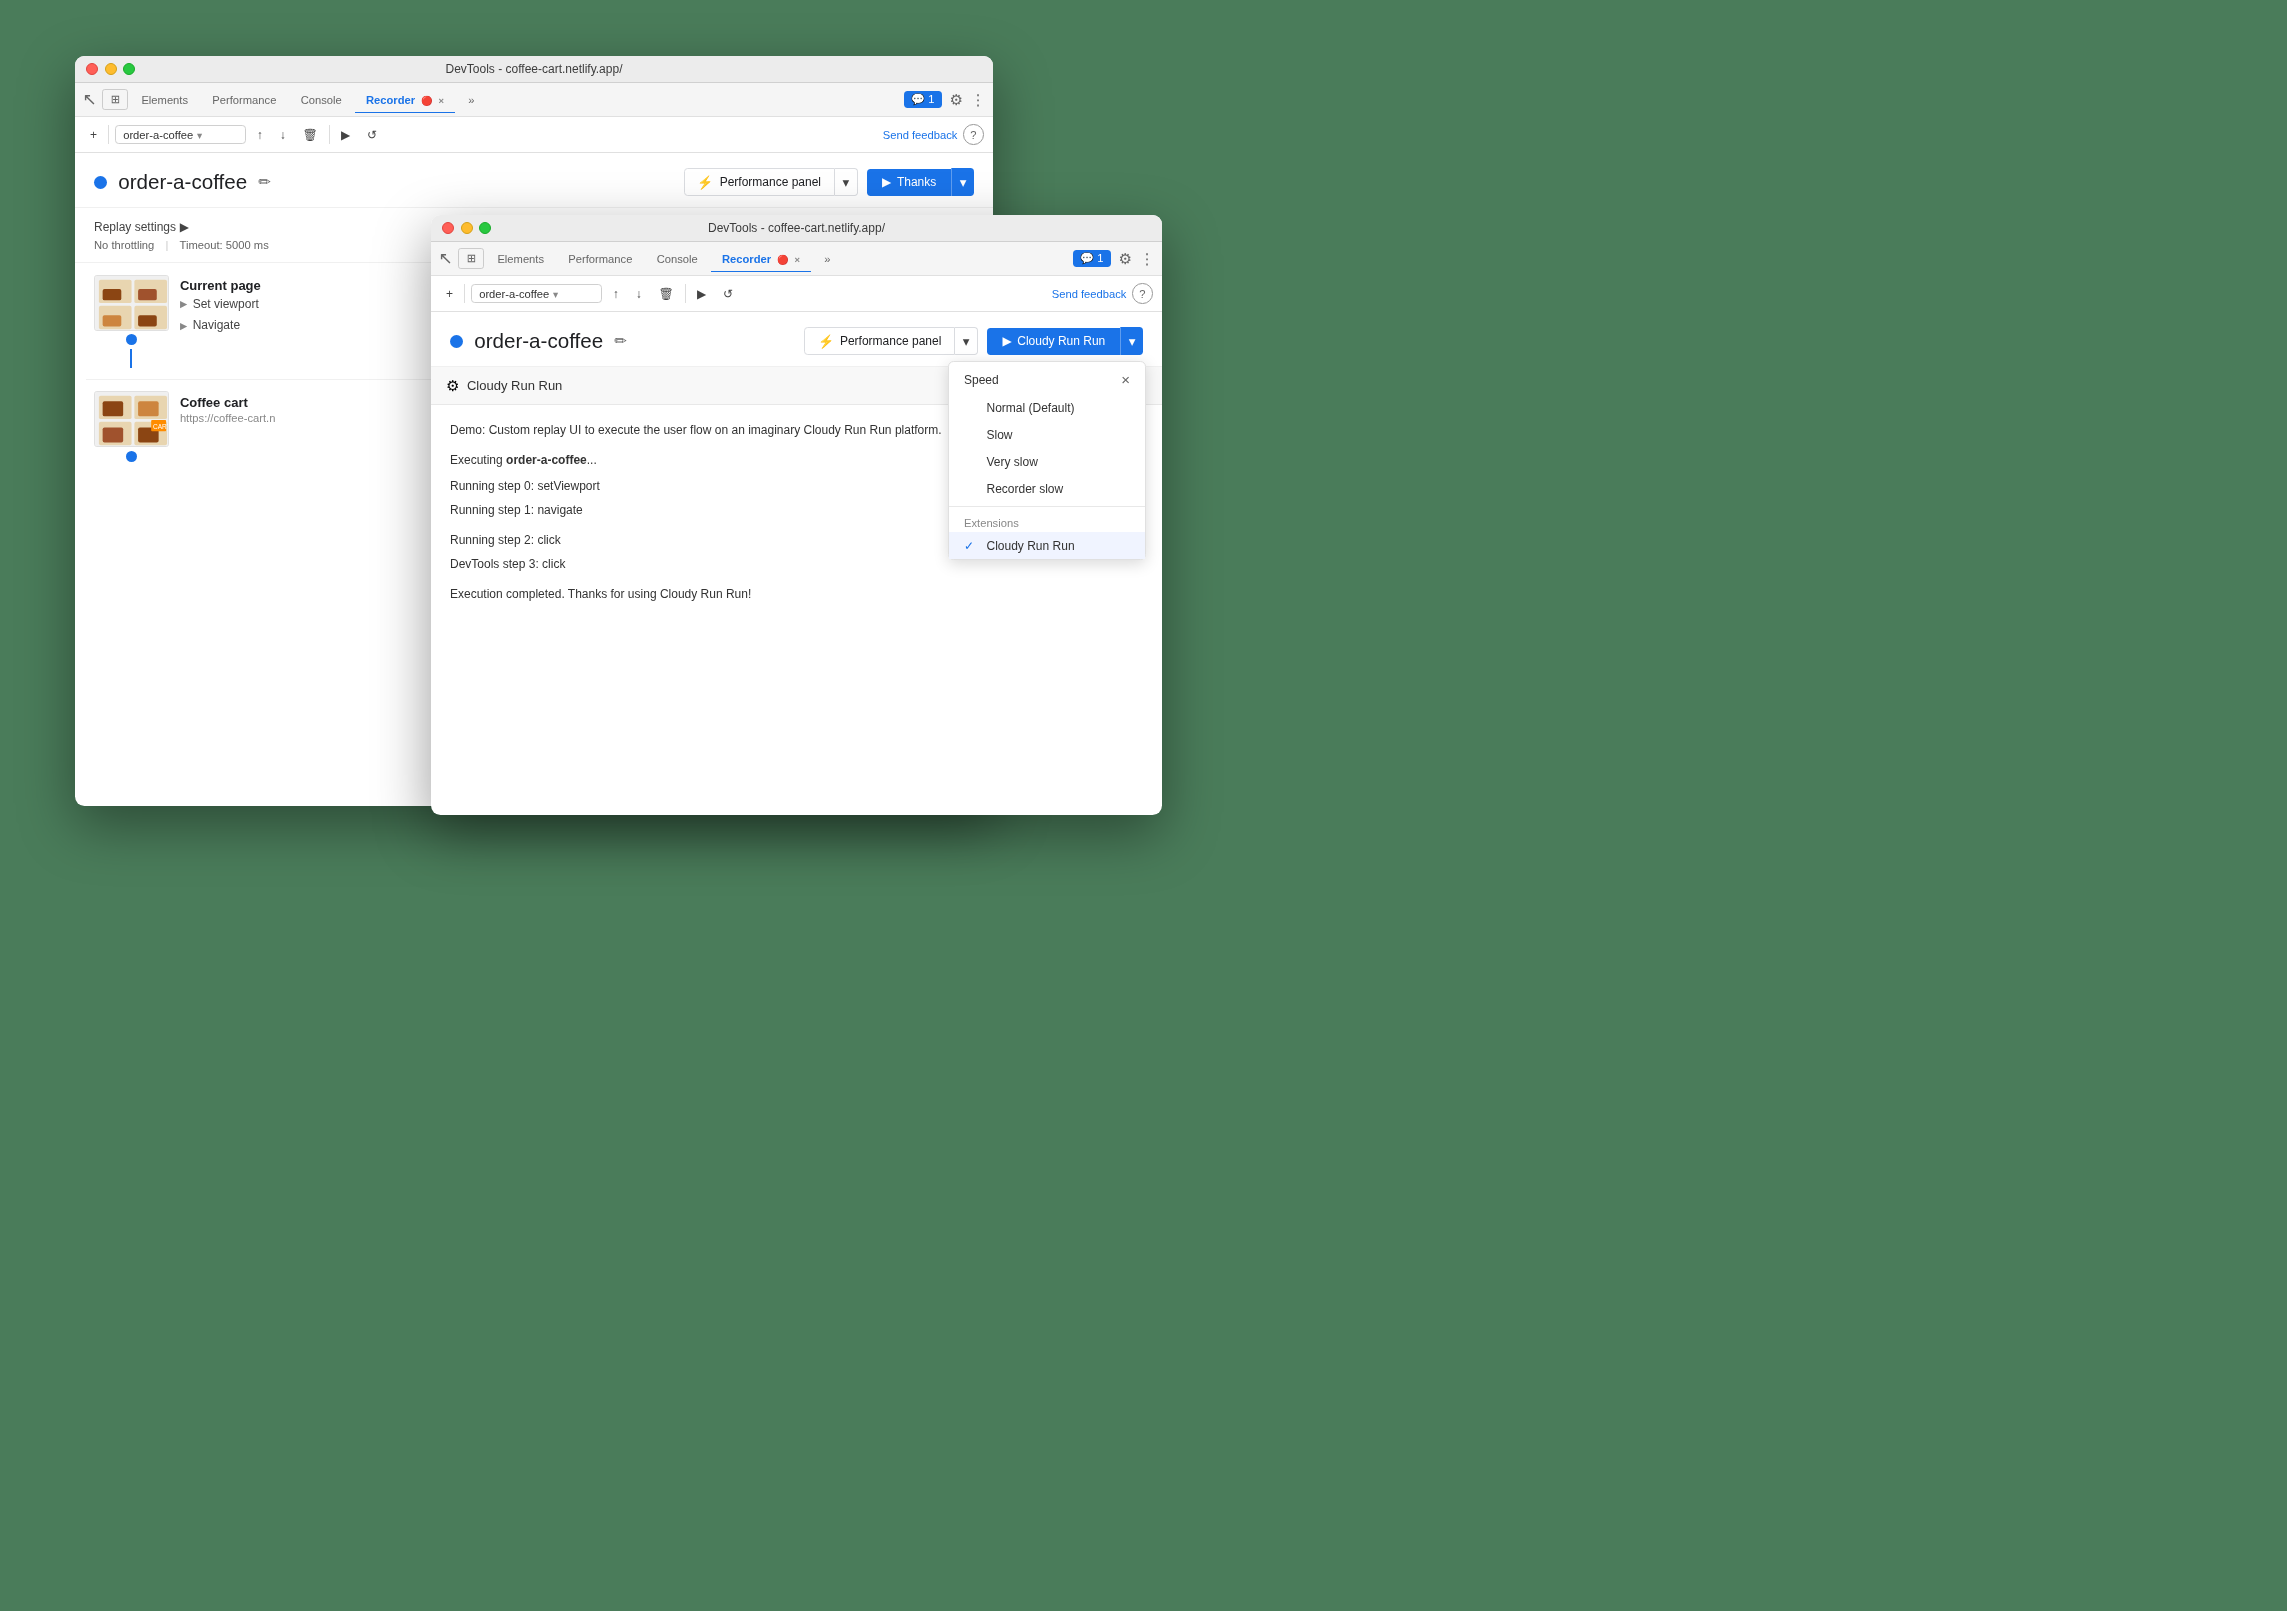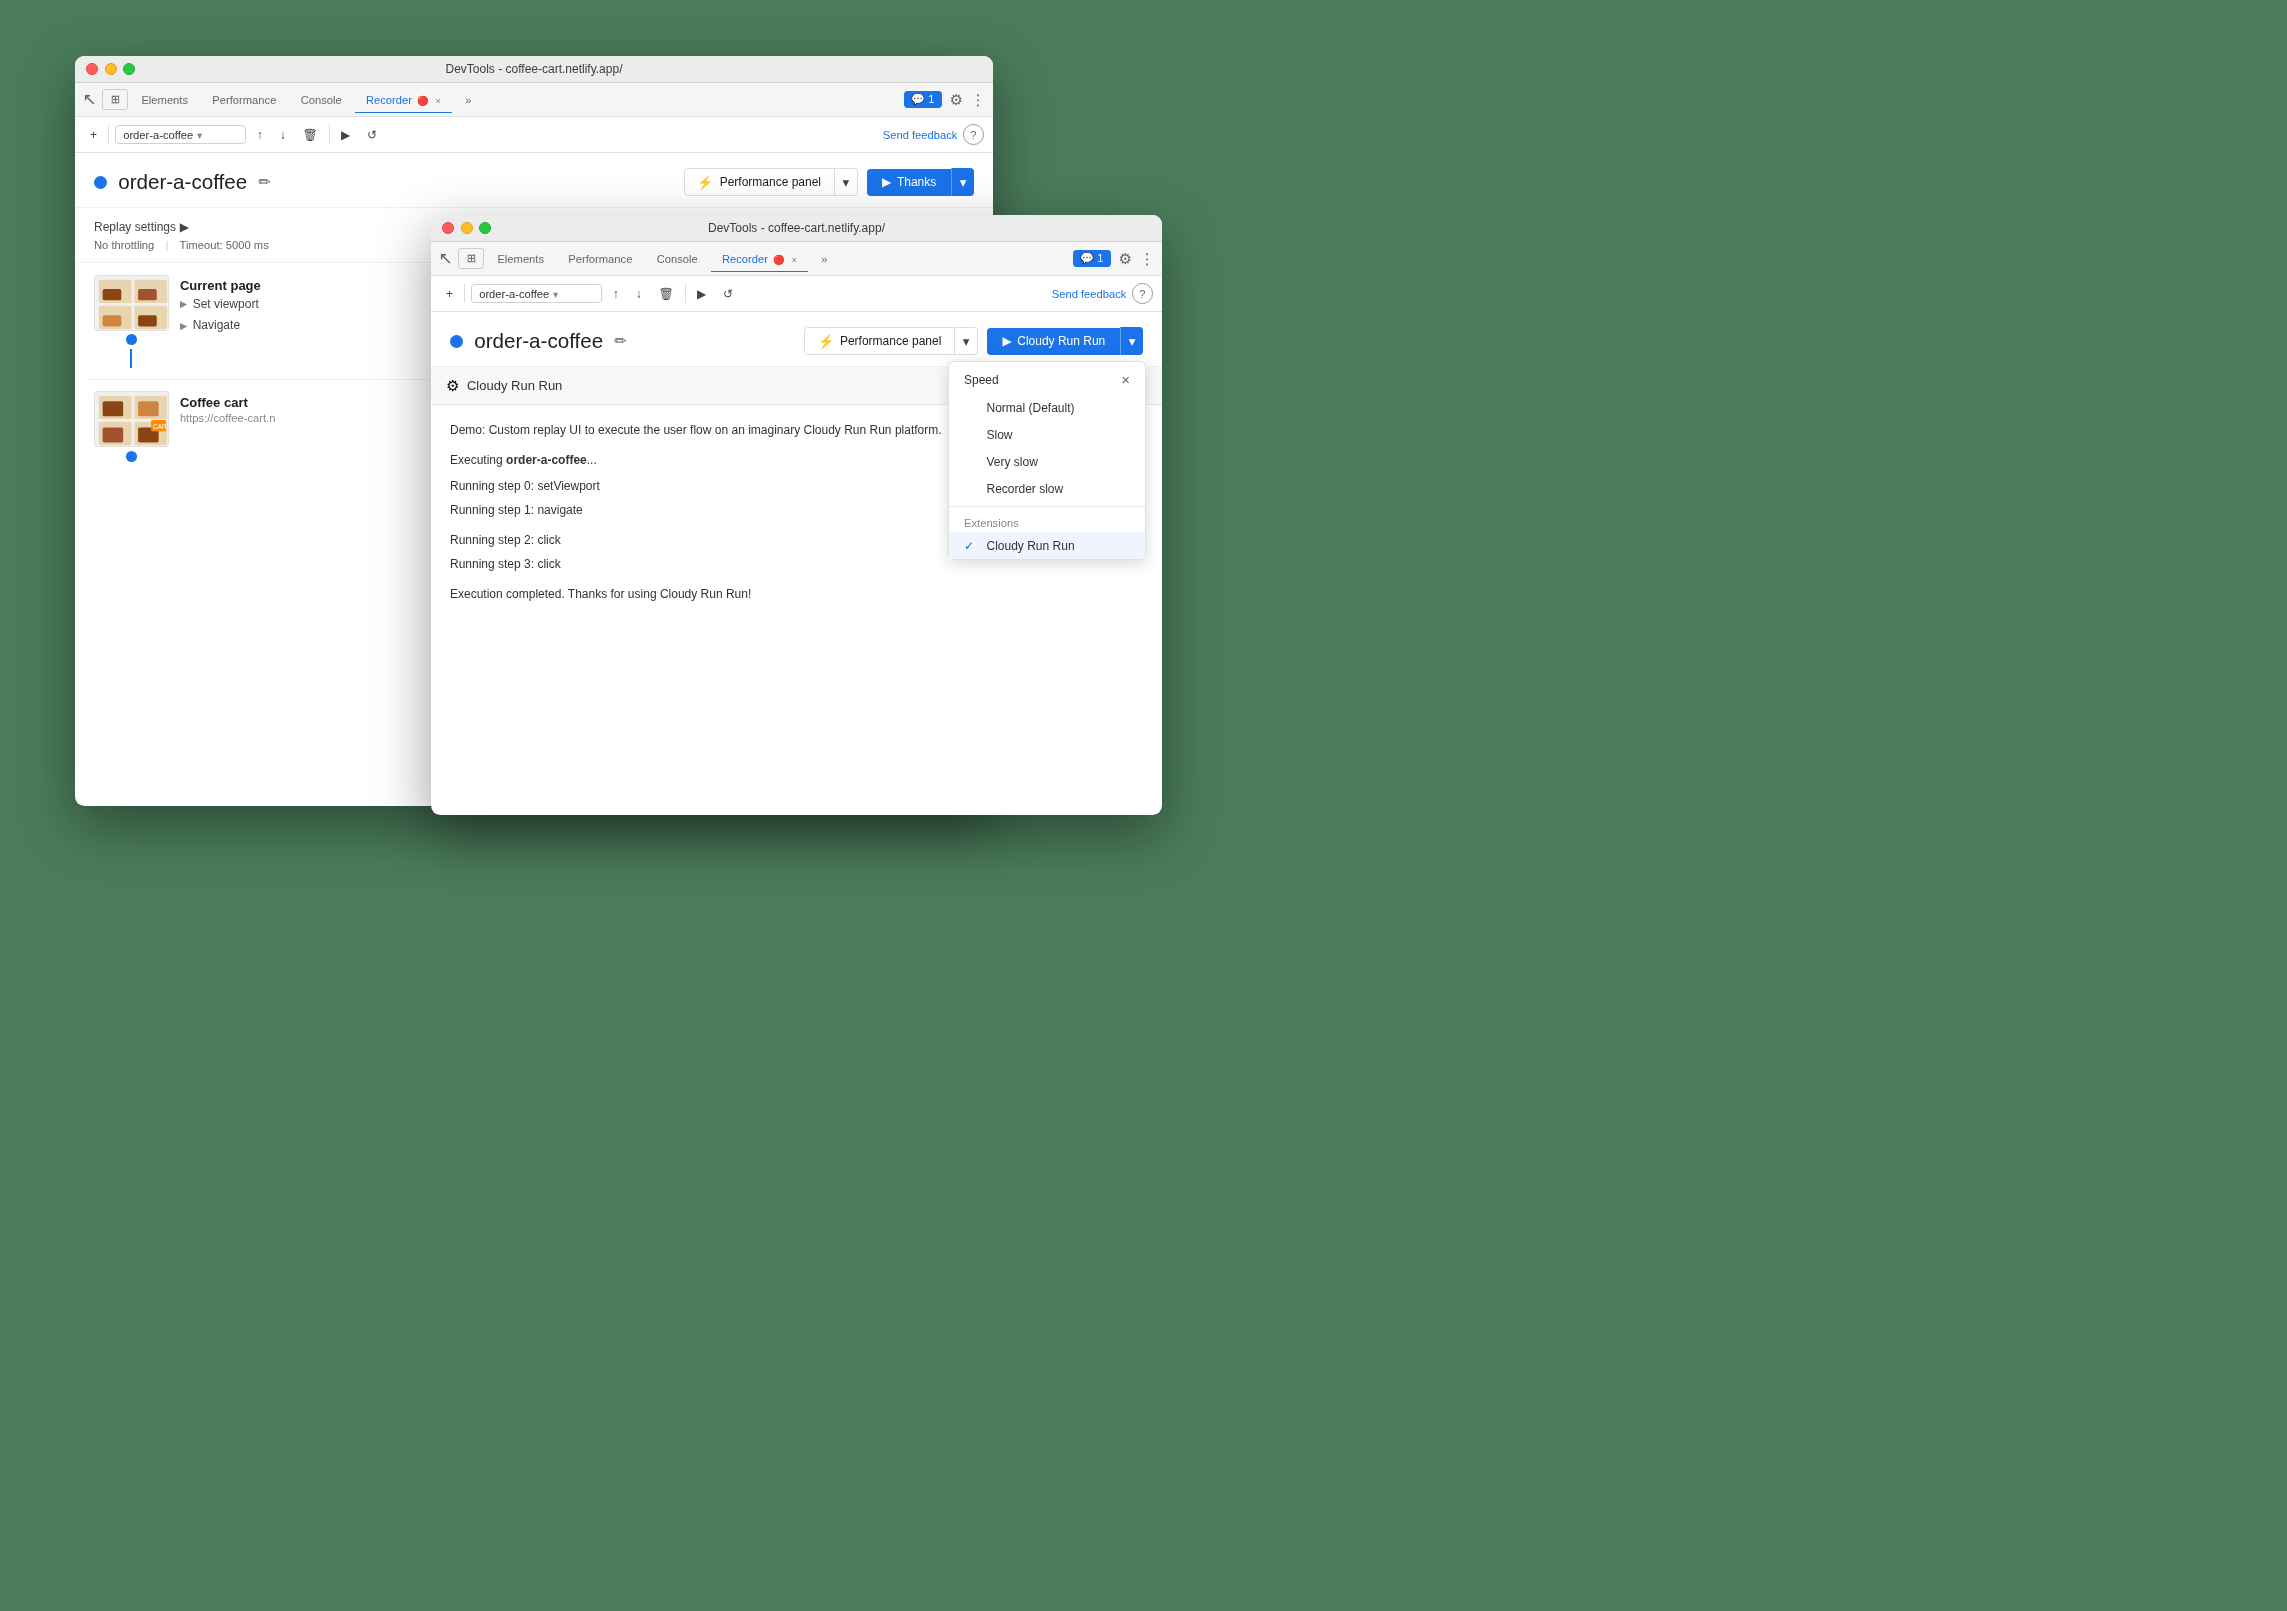--- a/index.html
+++ b/index.html
@@ -89,21 +89,21 @@
       color: #666;
       cursor: pointer;
       border-radius: 3.7px 3.7px 0 0;
       white-space: nowrap;
     }
 
     .tab.active {
       color: #1a73e8;
       border-bottom: 1.9px solid #1a73e8;
       margin-bottom: -1.9px;
-      font-weight: 400;
+      font-weight: 700;
     }
 
     
     .recorder-toolbar {
       height: 36px;
       background: #fff;
       border-bottom: 0.9px solid #e0e0e0;
       display: flex;
       align-items: center;
       padding: 0 9.4px;
@@ -605,18 +605,18 @@
   </div>
 
   <div class="recorder-content">
     <p style="margin-bottom:9.4px;">Demo: Custom replay UI to execute the user flow on an imaginary Cloudy Run Run platform.</p>
     <p style="margin-bottom:5.6px;">
       Executing <strong>order-a-coffee</strong>...
     </p>
     <p style="margin-bottom:3.7px;">Running step 0: setViewport</p>
     <p style="margin-bottom:10px;">Running step 1: navigate</p>
     <p style="margin-bottom:3.7px;">Running step 2: click</p>
-    <p style="margin-bottom:9.4px;">Running step 3: click</p>
+    <p style="margin-bottom:9.4px;">DevTools step 3: click</p>
     <p>Execution completed. Thanks for using Cloudy Run Run!</p>
   </div>
 
 </div>
 
 
 </body></html>

